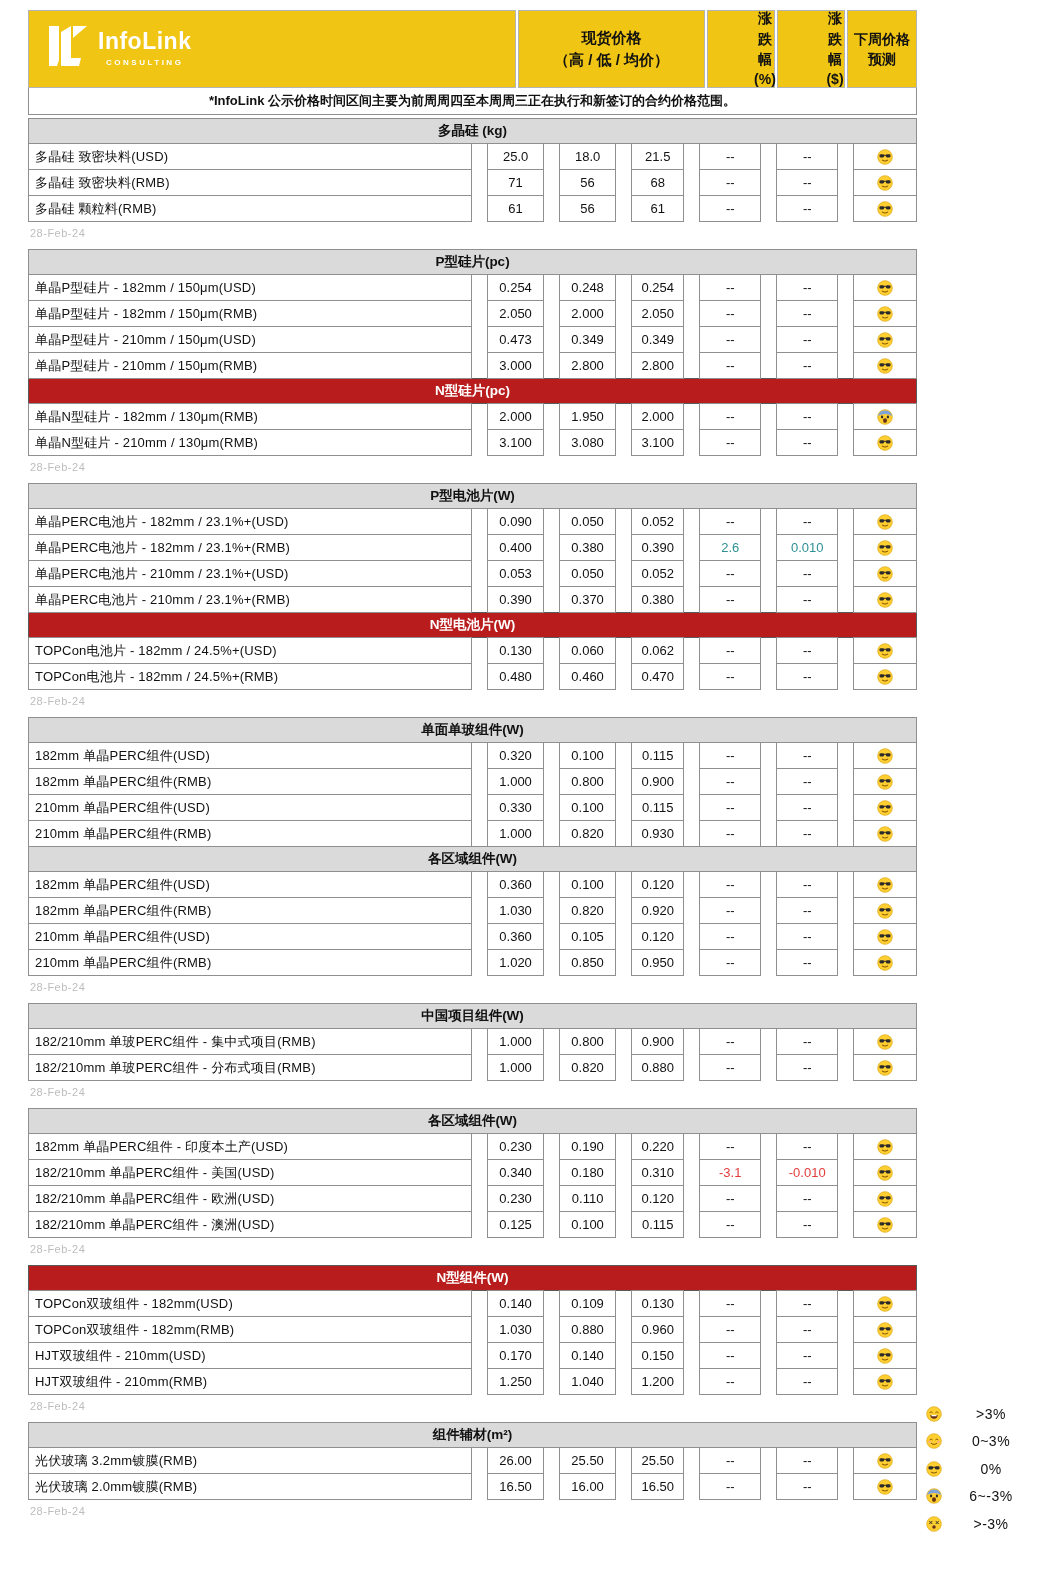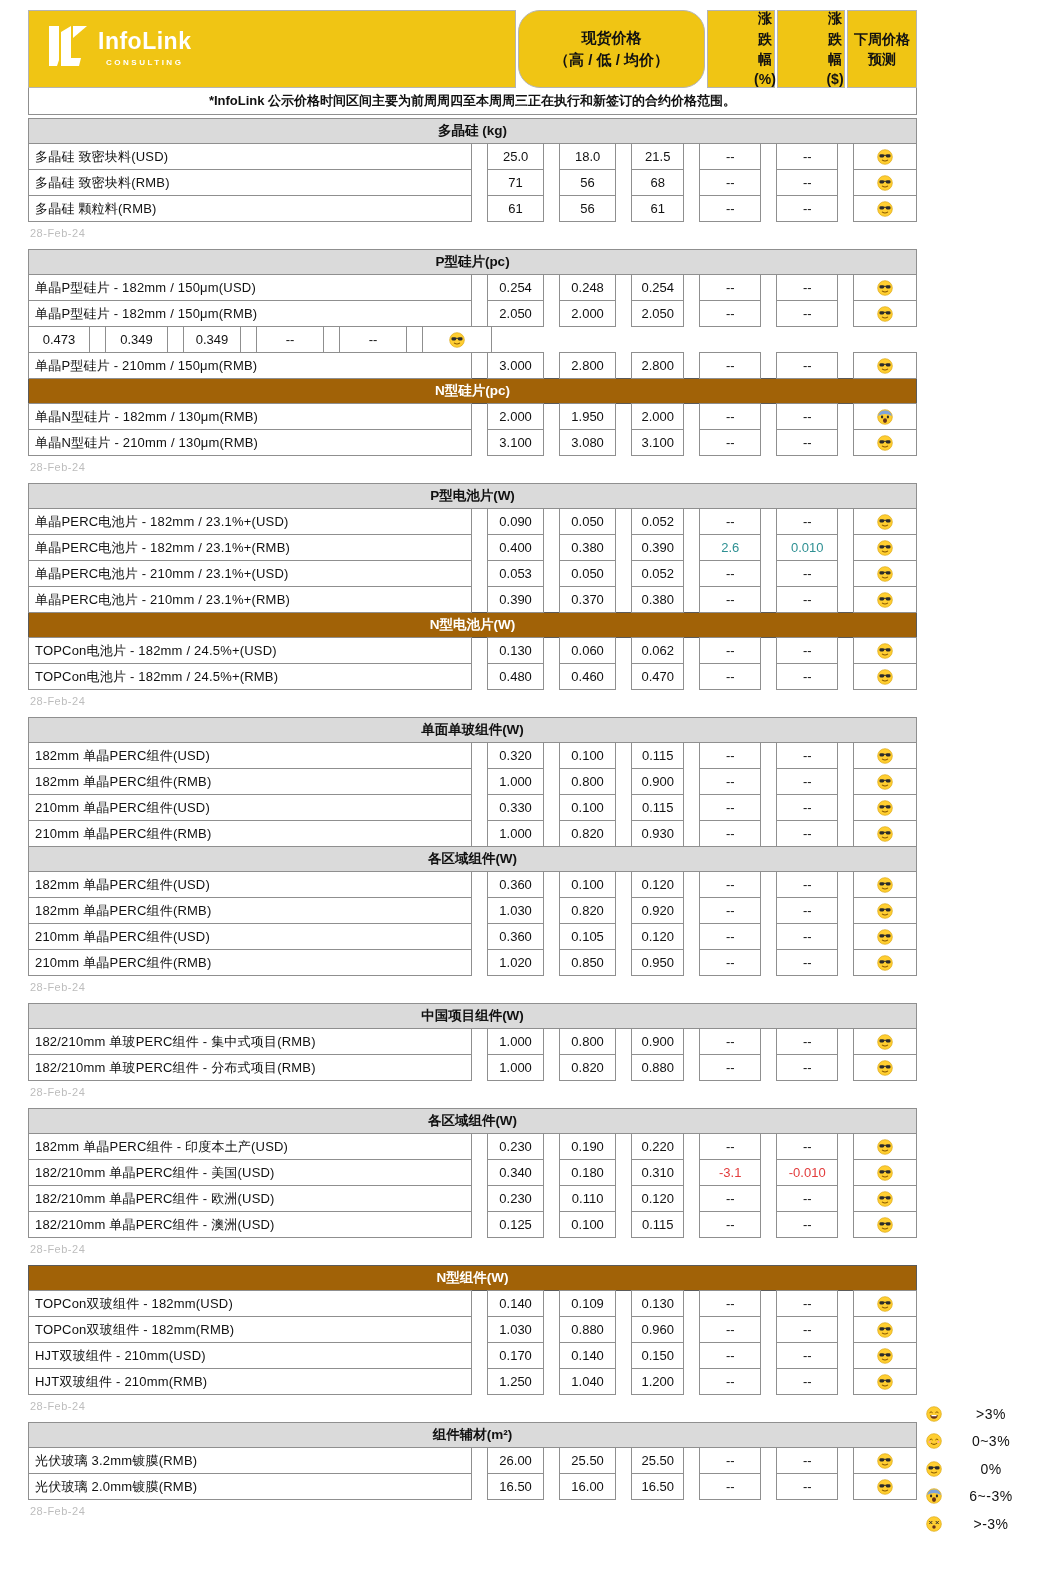--- a/index.html
+++ b/index.html
@@ -5,34 +5,34 @@
   * { margin:0; padding:0; box-sizing:border-box; }
   html,body { background:#ffffff; }
   body { font-family:"Liberation Sans","DejaVu Sans",sans-serif; color:#111; }
   .page { position:relative; width:1040px; height:1580px; background:#fff; overflow:hidden; }
   .table-area { position:absolute; left:28px; top:10px; width:889px; }
 
   
   .top-header { display:flex; gap:2px; height:78px; }
   .yh-cell { background:#F0C514; border:1px solid #b4b4b4; display:flex; flex-direction:column; align-items:center; justify-content:center; font-weight:bold; line-height:1.45; text-align:center; }
   .yh-logo { width:488px; align-items:flex-start; justify-content:center; padding-left:18px; }
-  .yh-spot { width:187px; font-size:15px;border-radius:22px; }
+  .yh-spot { width:187px; font-size:15px; }
   .yh-pct,.yh-usd { width:68px; font-size:14px;padding-left:48px; }
   .yh-fc { width:70px; font-size:14px; }
   .logo-wrap { display:flex; align-items:center; gap:9px; }
   .logo-texts { display:flex; flex-direction:column; }
   .logo-name { color:#fff; font-size:23px; font-weight:bold; letter-spacing:0.5px; line-height:1; }
   .logo-sub { color:#fff; font-size:8px; letter-spacing:2.5px; font-weight:bold; margin-top:4px; }
 
   
   .note-row { height:27px; border:1px solid #8f8f8f; border-top:none; display:flex; align-items:center; justify-content:center; font-size:13px; font-weight:bold; background:#fff; }
 
   
   .sec-header { height:26px; border:1px solid #8f8f8f; background:#DADADA; display:flex; align-items:center; justify-content:center; font-size:13.5px; font-weight:bold; }
-  .sec-header.dark { background:#a16207; border-color:#5A5A5A; color:#fff; }
+  .sec-header.dark { background:#b91c1c; border-color:#5A5A5A; color:#fff; }
   .sec-header + .row , .row + .row , .row + .sec-header , .note-row + .block { margin-top:-1px; }
   .block { margin-top:3px; }
   .row { display:flex; gap:15px; height:27px; }
   .cell { border:1px solid #8f8f8f; background:#fff; display:flex; align-items:center; justify-content:center; font-size:13px; }
   .c-name { width:488px; justify-content:flex-start; padding-left:6px; letter-spacing:0.2px; }
   .c-v1 { width:62px; } .c-v2 { width:63px; } .c-v3 { width:58px; }
   .c-pct,.c-usd { width:68px; }
   .c-emo { width:70px; }
   .pos { color:#2E9093; }
   .neg { color:#E23B3B; }
@@ -173,20 +173,21 @@
               <svg width="16" height="16" viewBox="0 0 24 24">
                 <circle cx="12" cy="12" r="11" fill="#FFCE31" stroke="#D9A511" stroke-width="1"></circle>
                 <rect x="3.6" y="8" width="7.2" height="4.6" rx="2" fill="#2b2b2b"></rect>
                 <rect x="13.2" y="8" width="7.2" height="4.6" rx="2" fill="#2b2b2b"></rect>
                 <path d="M10.8 9.6h2.4" stroke="#2b2b2b" stroke-width="1.6"></path>
                 <path d="M8 16.6q4 2.8 8 0" stroke="#8a5a00" stroke-width="1.6" fill="none" stroke-linecap="round"></path>
               </svg>
             </div>
           </div>
           <div class="row">
+            <div class="cell c-name">单晶P型硅片 - 210mm / 150μm(USD)</div>
             <div class="cell c-v1">0.473</div>
             <div class="cell c-v2">0.349</div>
             <div class="cell c-v3">0.349</div>
             <div class="cell c-pct">--</div>
             <div class="cell c-usd">--</div>
             <div class="cell c-emo">
               <svg width="16" height="16" viewBox="0 0 24 24">
                 <circle cx="12" cy="12" r="11" fill="#FFCE31" stroke="#D9A511" stroke-width="1"></circle>
                 <rect x="3.6" y="8" width="7.2" height="4.6" rx="2" fill="#2b2b2b"></rect>
                 <rect x="13.2" y="8" width="7.2" height="4.6" rx="2" fill="#2b2b2b"></rect>

